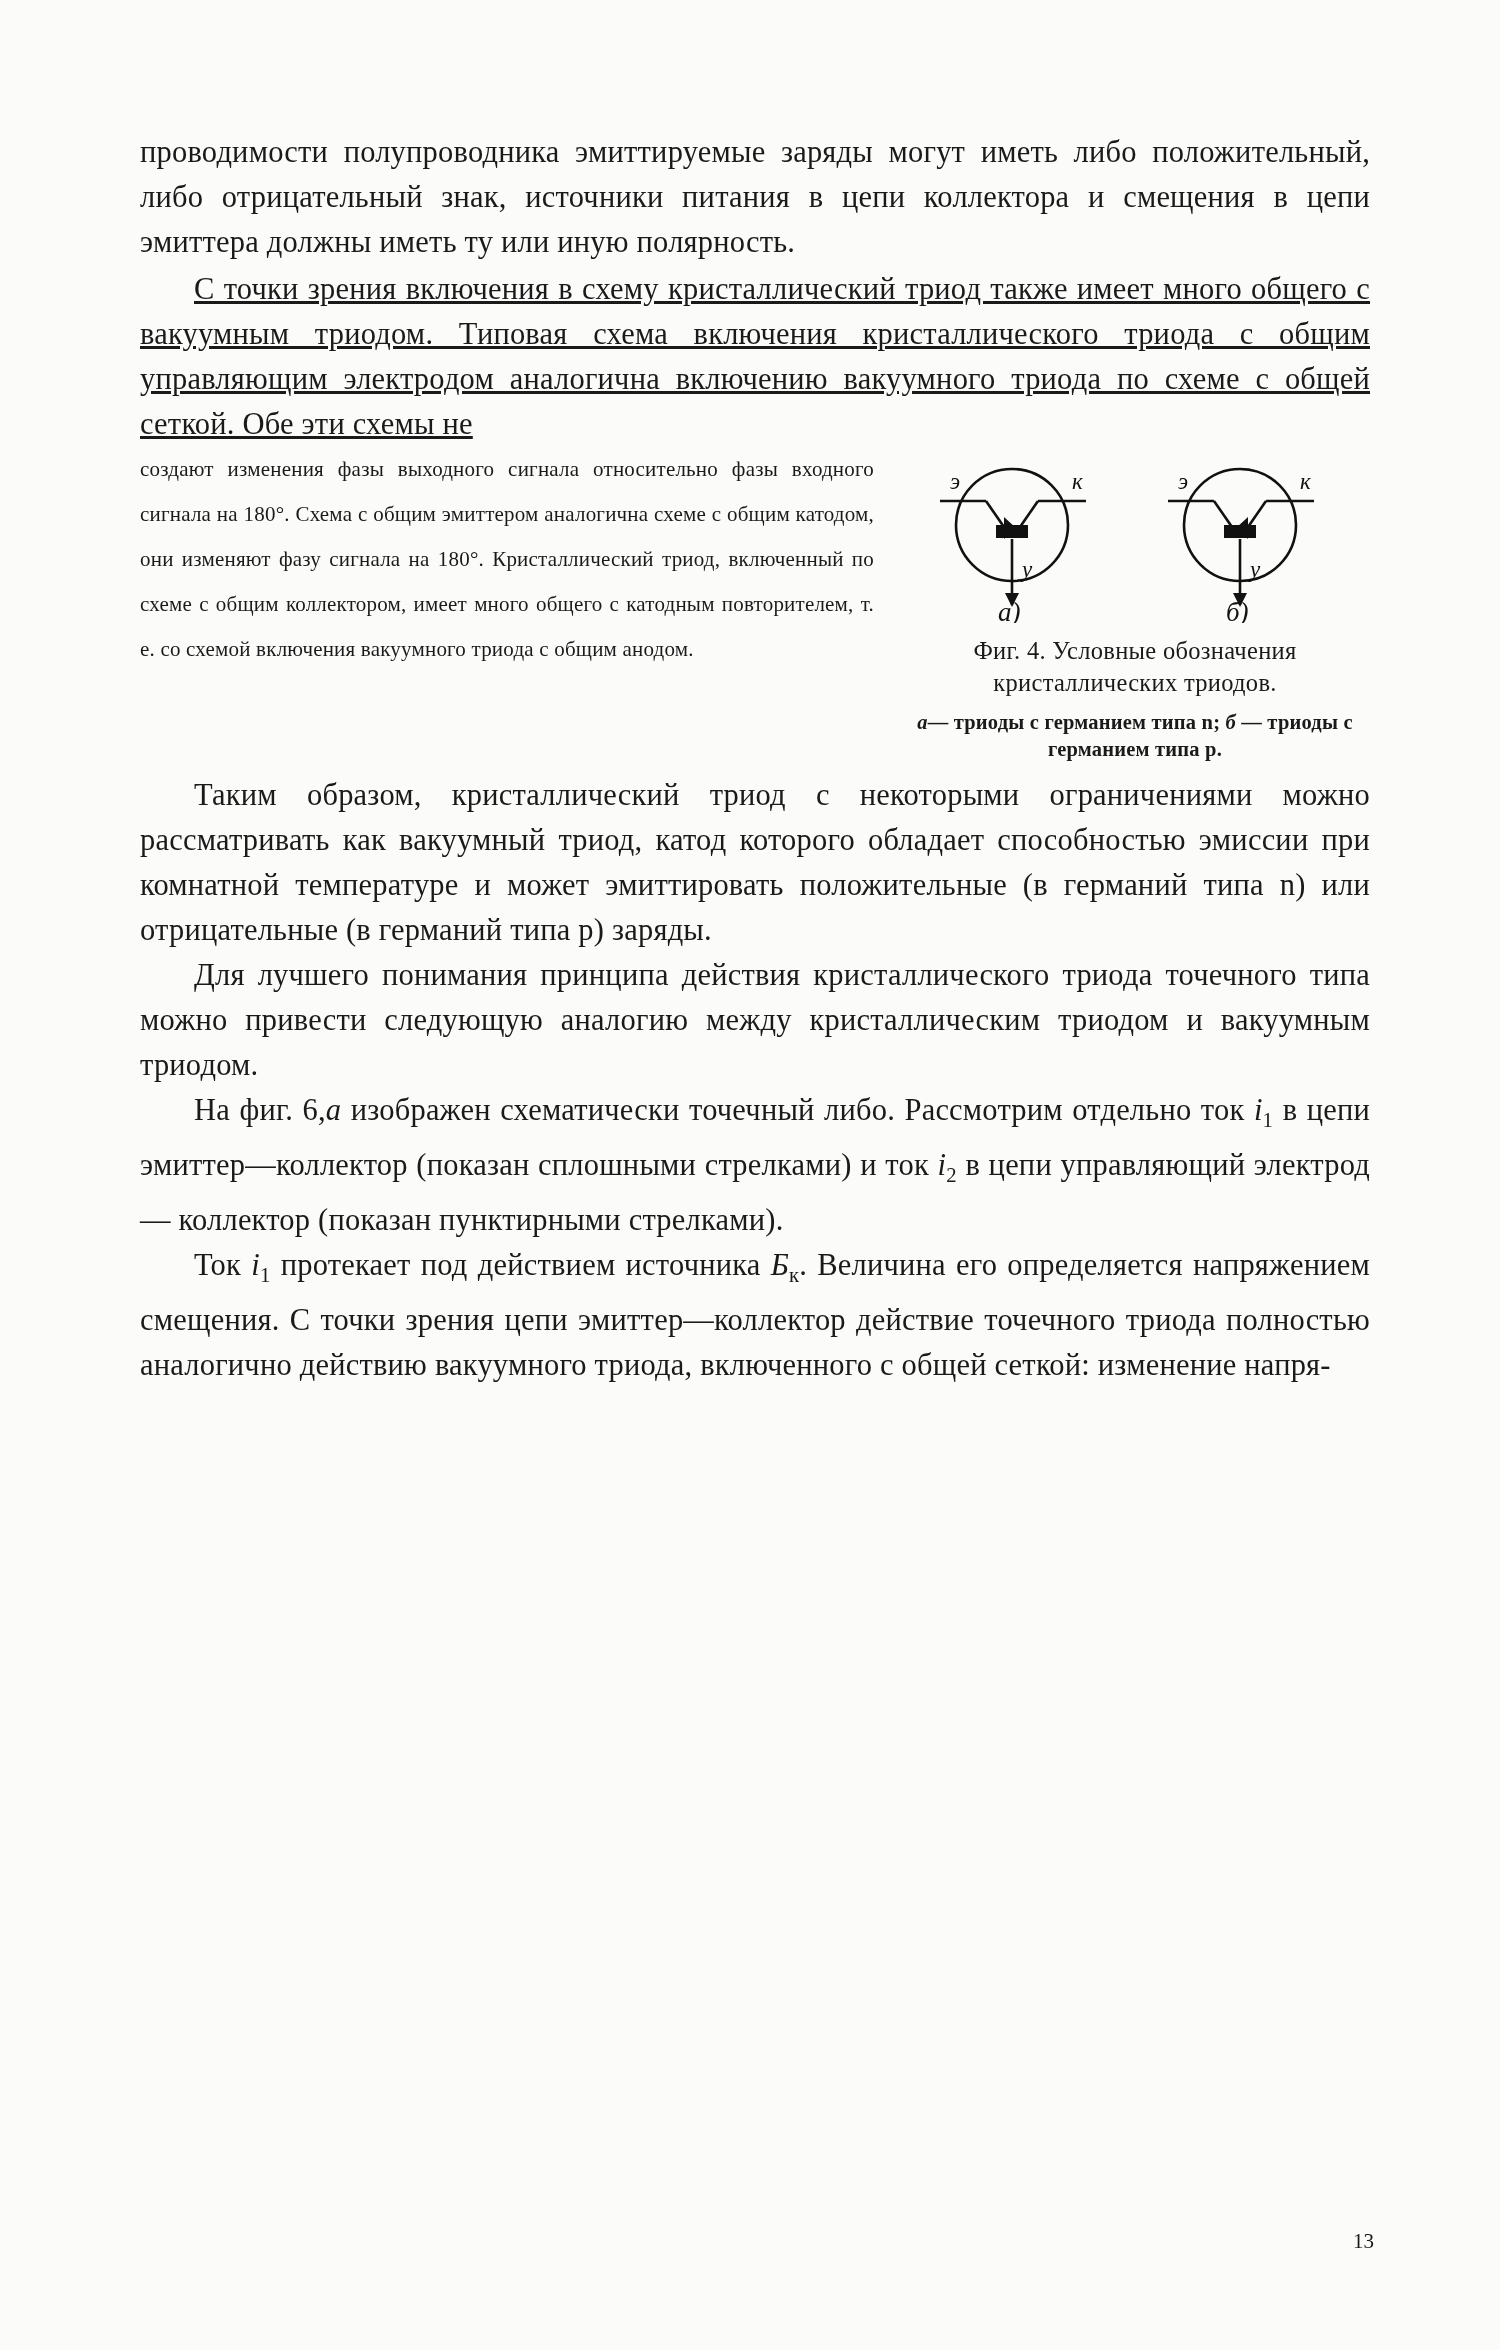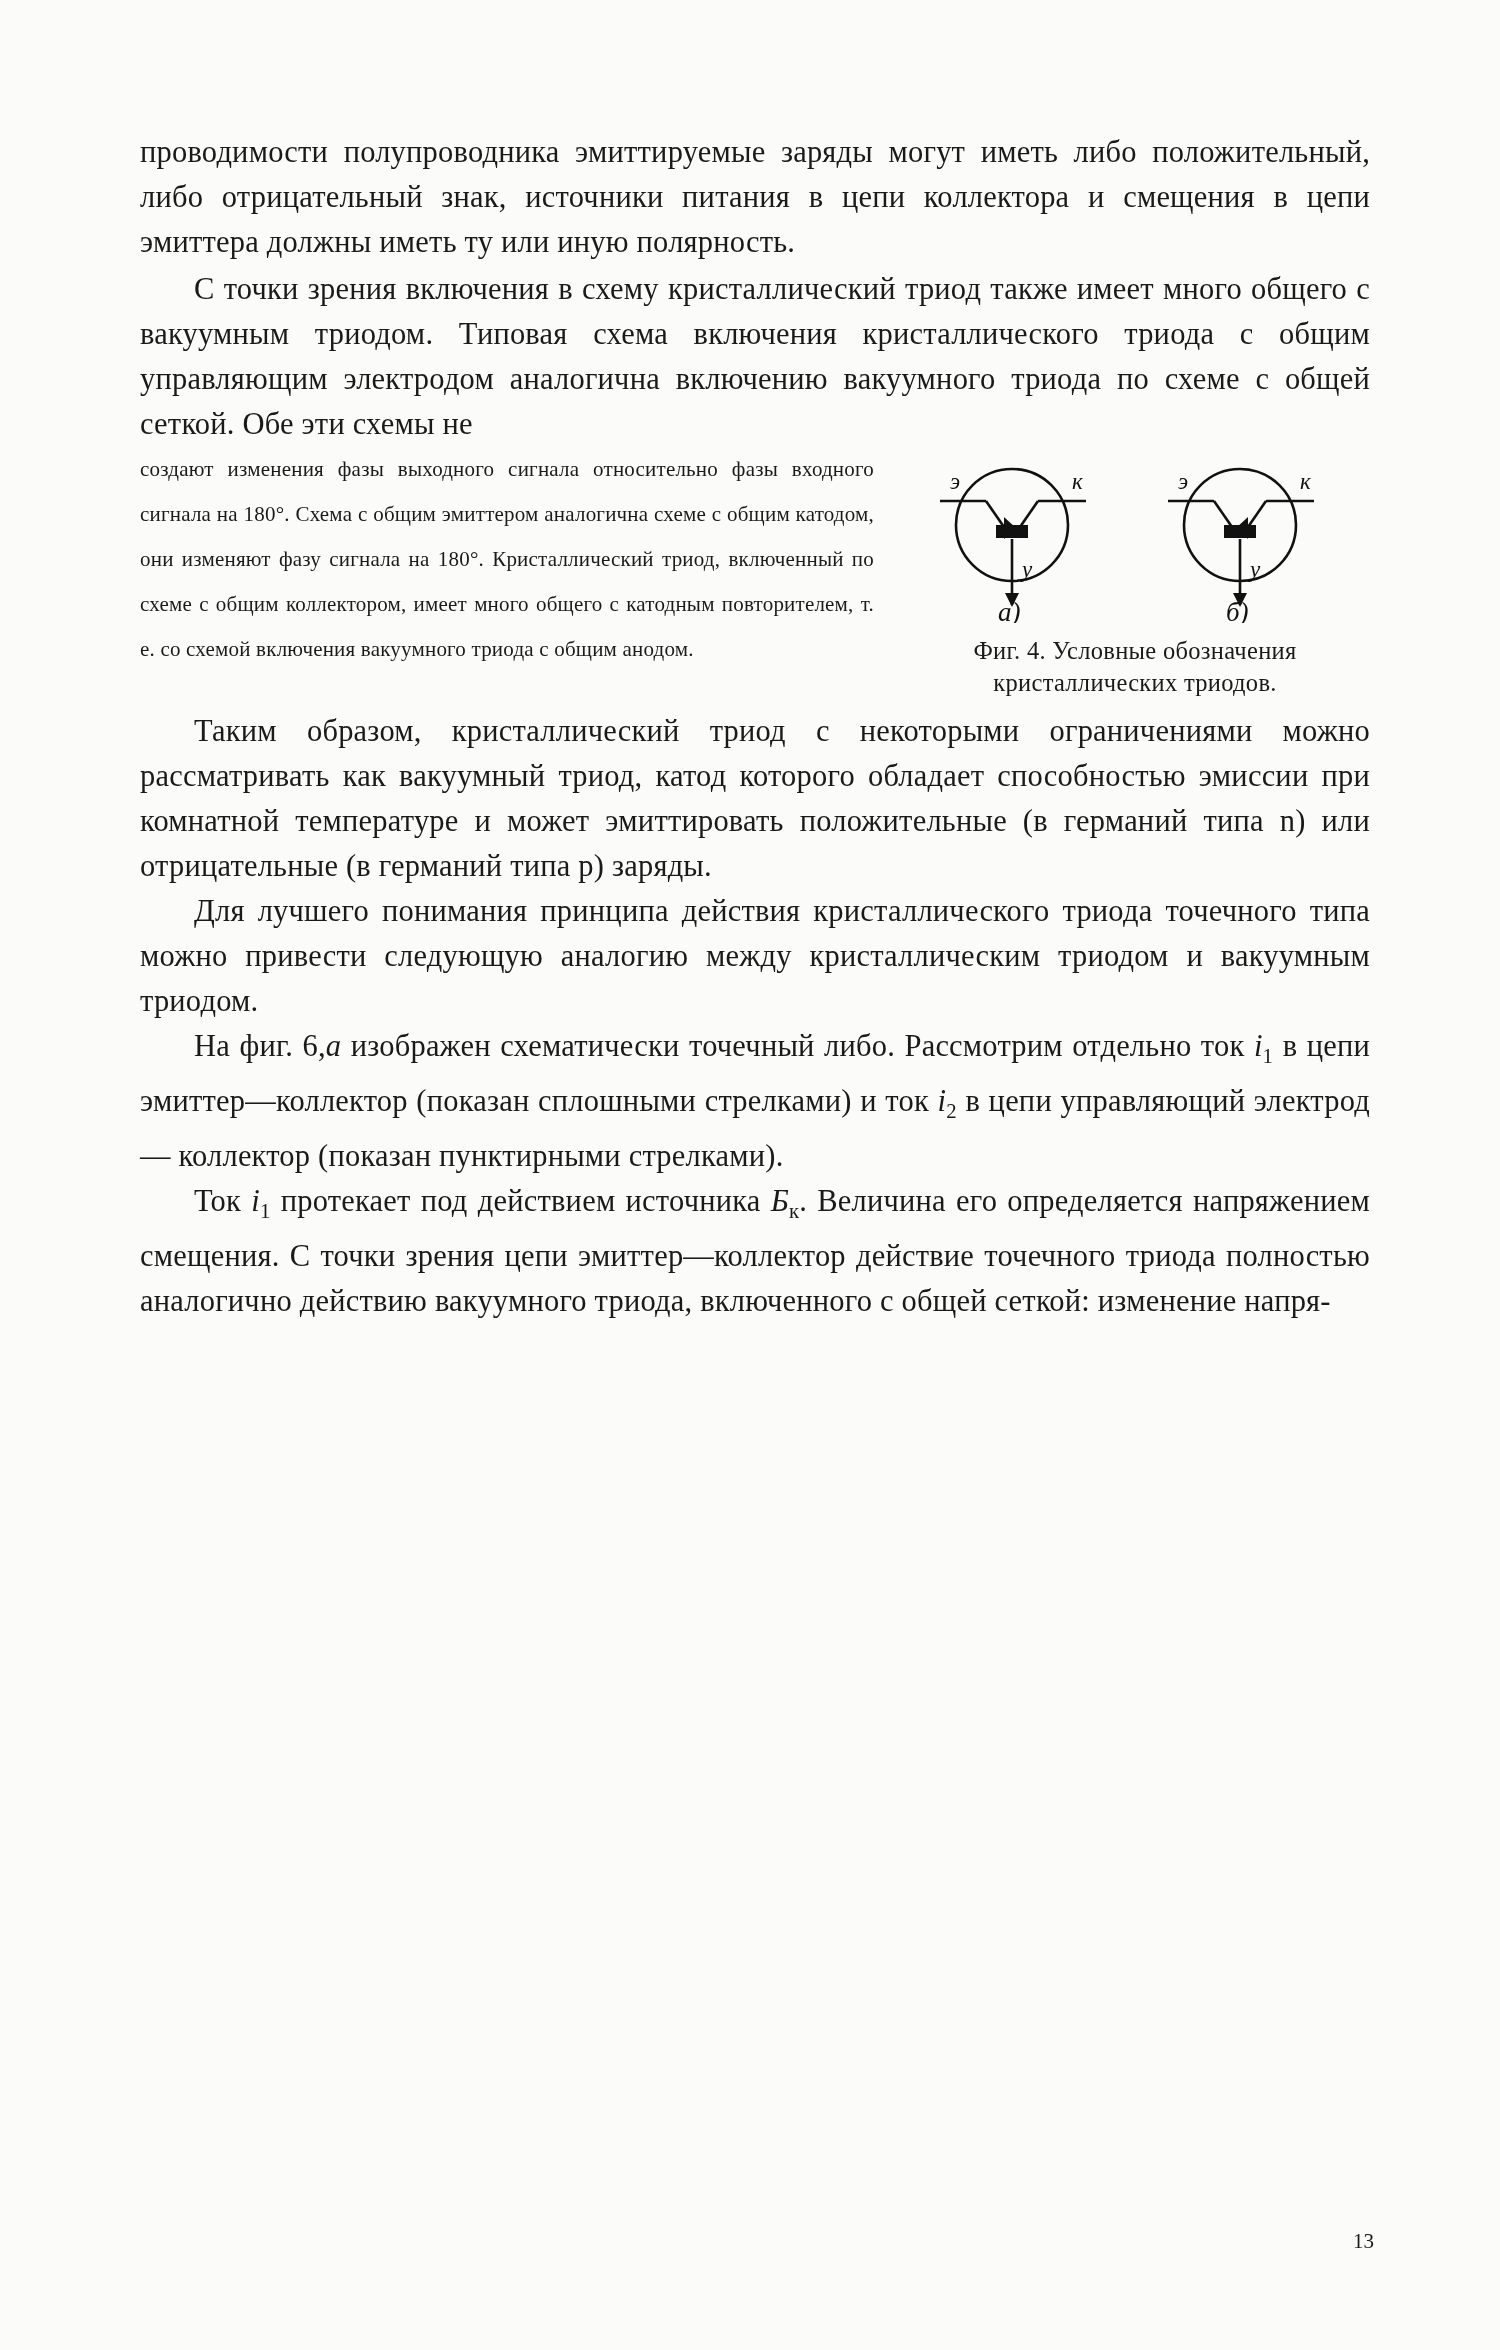--- a/index.html
+++ b/index.html
@@ -86,21 +86,21 @@
   i { font-style: italic; }
 </style>
 </head>
 <body>
 
 <div class="page">
   <div class="content">
 
     <p>проводимости полупроводника эмиттируемые заряды могут иметь либо положительный, либо отрицательный знак, источники питания в цепи коллектора и смещения в цепи эмиттера должны иметь ту или иную полярность.</p>
 
-    <p class="indent" style="margin-top:2px;">С точки зрения включения в схему кристаллический триод также имеет много общего с вакуумным триодом. Типовая схема включения кристаллического триода с общим управляющим электродом аналогична включению вакуумного триода по схеме с общей сеткой. Обе эти схемы не</p>
+    <p class="indent" style="margin-top:2px;text-decoration:underline;">С точки зрения включения в схему кристаллический триод также имеет много общего с вакуумным триодом. Типовая схема включения кристаллического триода с общим управляющим электродом аналогична включению вакуумного триода по схеме с общей сеткой. Обе эти схемы не</p>
 
     <div class="wrap-block">
 
       <div class="figure-float">
         <div class="fig-canvas">
           <svg width="470" height="170" viewBox="0 0 470 170">
             <g fill="none" stroke="#111" stroke-width="2.6">
 
               <circle cx="112" cy="72" r="56"></circle>
               <line x1="40" y1="48" x2="86" y2="48"></line>
@@ -128,20 +128,24 @@
               <text x="122" y="124">у</text>
               <text x="278" y="36">э</text>
               <text x="400" y="36">к</text>
               <text x="350" y="124">у</text>
               <text x="98" y="168" font-size="27">а)</text>
               <text x="326" y="168" font-size="27">б)</text>
             </g>
           </svg>
         </div>
         <div class="fig-caption">Фиг. 4. Условные обозначения кристаллических триодов.</div>
+        <div class="fig-sub">
+          <i>а</i><span>— триоды с германием типа n;</span>
+          <i>б</i><span> — триоды с германием типа p.</span>
+        </div>
       </div>
 
       <p class="narrow-par">создают изменения фазы выходного сигнала относительно фазы входного сигнала на 180°. Схема с общим эмиттером аналогична схеме с общим катодом, они изменяют фазу сигнала на 180°. Кристаллический триод, включенный по схеме с общим коллектором, имеет много общего с катодным повторителем, т. е. со схемой включения вакуумного триода с общим анодом.</p>
       <div style="clear:both;"></div>
     </div>
 
     <p class="indent">Таким образом, кристаллический триод с некоторыми ограничениями можно рассматривать как вакуумный триод, катод которого обладает способностью эмиссии при комнатной температуре и может эмиттировать положительные (в германий типа n) или отрицательные (в германий типа p) заряды.</p>
     <p class="indent">Для лучшего понимания принципа действия кристаллического триода точечного типа можно привести следующую аналогию между кристаллическим триодом и вакуумным триодом.</p>
 
     <p class="indent">

